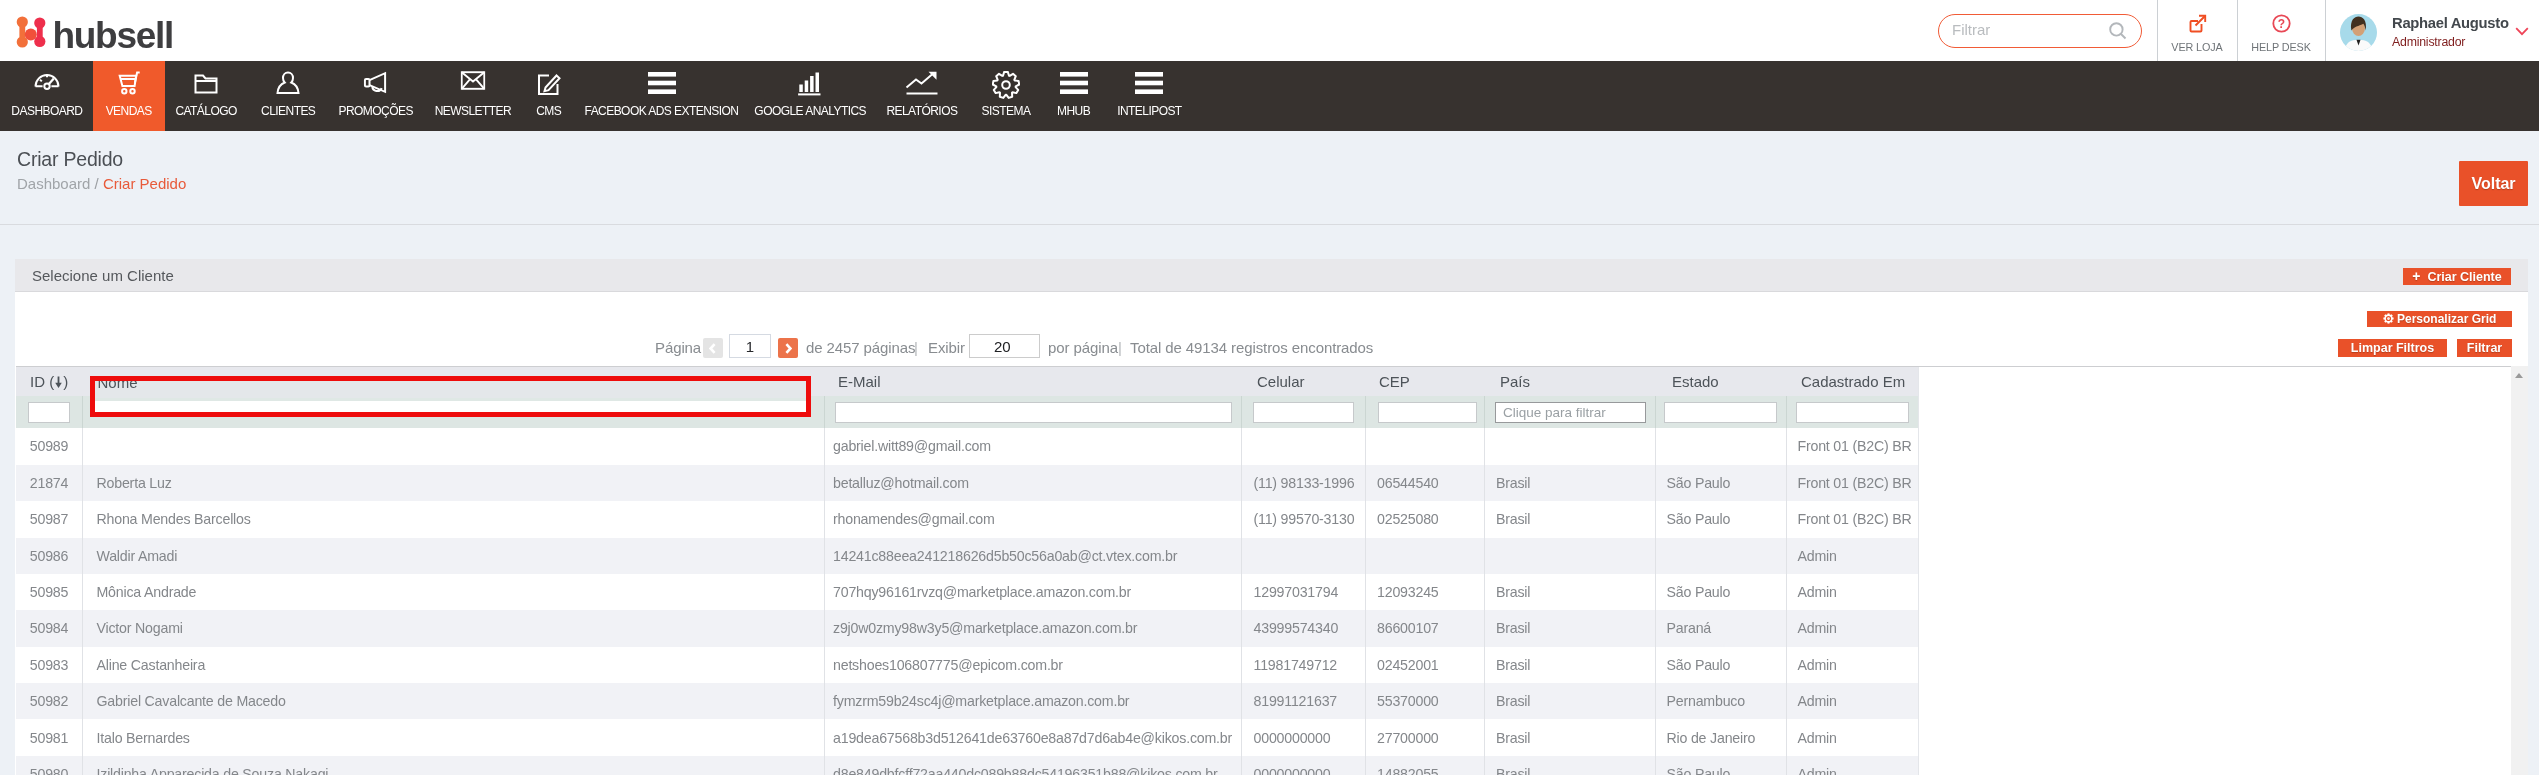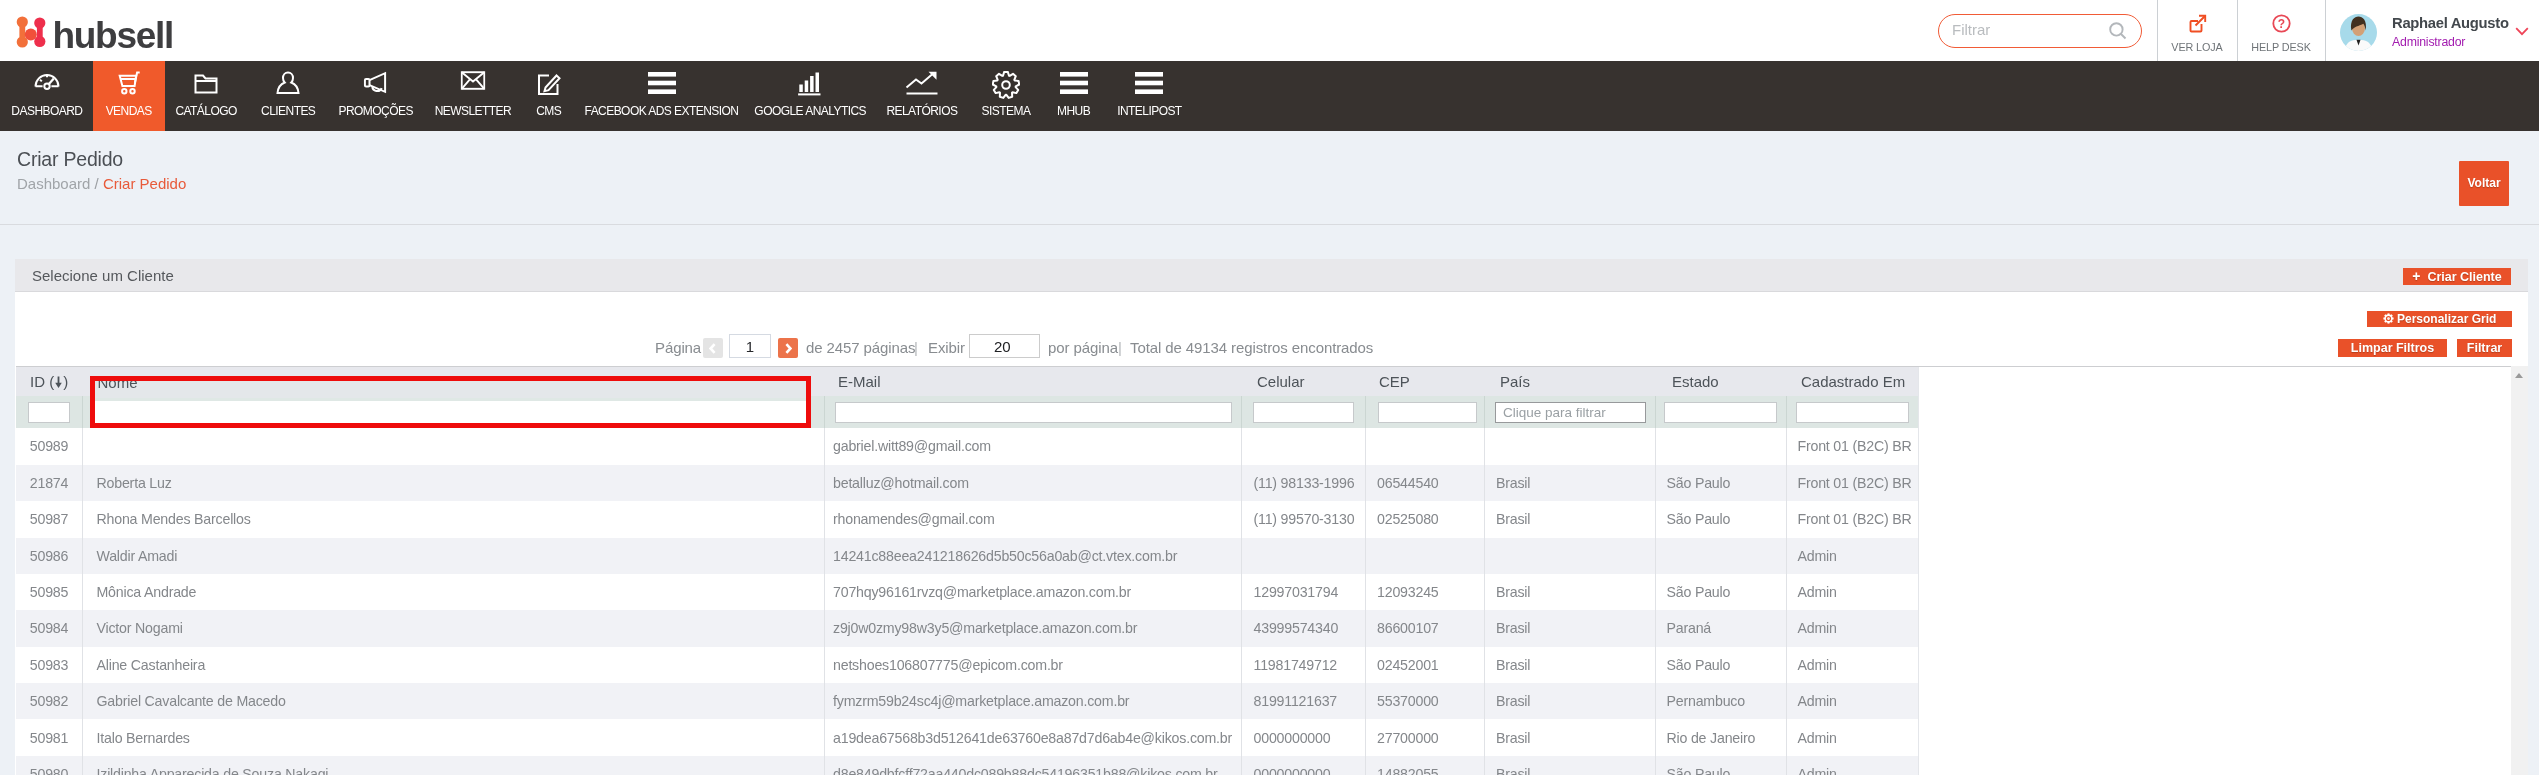--- a/index.html
+++ b/index.html
@@ -64,21 +64,21 @@
       </defs>
     <g clip-path="url(#av)">
       <rect width="44" height="44" fill="#a7daea"></rect>
       <path d="M6,44 c0,-10.5 7,-13.5 16,-13.5 s16,3 16,13.5 Z" fill="#fafafa"></path>
       <path d="M19.6,30.5 h4.8 l-2.4,7 Z" fill="#23211f"></path>
       <ellipse cx="22" cy="17" rx="7.7" ry="9.2" fill="#d3a075"></ellipse>
       <path d="M13.5,19.5 c-2,-12 3.7,-16.4 8.5,-16.4 s10.5,4.4 8.5,16.4 c-0.8,-4.2 -1.5,-6.3 -2.8,-7.8 c-2.3,1.9 -9.2,2.3 -14.2,7.8 Z" fill="#42301f"></path>
     </g>
   </svg>
   <div class="a" style="left:2392px;top:15px;font-size:14.8px;font-weight:bold;color:#43484d;letter-spacing:-.3px;white-space:nowrap">Raphael Augusto</div>
-  <div class="a" style="left:2392px;top:35px;font-size:12.3px;letter-spacing:-.2px;color:#a21caf">Administrador</div>
+  <div class="a" style="left:2392px;top:35px;font-size:12.3px;letter-spacing:-.2px;color:#7f1d1d">Administrador</div>
   <svg class="a" style="left:2515px;top:27px" width="14" height="9" viewBox="0 0 14 9" fill="none" stroke="#ef4458" stroke-width="1.8">
     <path d="M1.2,1.2 L7,7.2 L12.8,1.2"></path>
   </svg>
 </div>
 
 <div class="a" style="left:0;top:61px;width:2539px;height:70px;background:#37322f">
   <div class="a" style="left:93px;top:0;width:72px;height:70px;background:#f05a2b"></div>
 
   <svg class="navic" style="left:46.9px" width="26" height="23" viewBox="0 0 26 23" fill="none" stroke="#fff" stroke-width="2">
     <path d="M1.5,15.5 a11.5,11.5 0 0 1 23,0"></path>
@@ -159,21 +159,21 @@
   <div class="navlab" style="left:921.9px">RELATÓRIOS</div>
   <div class="navlab" style="left:1006px">SISTEMA</div>
   <div class="navlab" style="left:1073.6px">MHUB</div>
   <div class="navlab" style="left:1149.4px">INTELIPOST</div>
 </div>
 
 <div class="a" style="left:0;top:131px;width:2539px;height:644px;background:#edf1f6"></div>
 <div class="a" style="left:17px;top:147.5px;font-size:19.5px;letter-spacing:-.2px;color:#4b4f54">Criar Pedido</div>
 <div class="a" style="left:17px;top:175px;font-size:15px;color:#a0a4a8">Dashboard <span style="color:#9b9fa3">/</span> <span style="color:#e85a3a">Criar Pedido</span></div>
 <div class="a" style="left:0;top:224px;width:2539px;height:1px;background:#d9dbdf"></div>
-<div class="a obtn" style="left:2459px;top:161px;width:50px;height:45px;border-radius:1px;font-size:12px;line-height:45px">Voltar</div>
+<div class="a obtn" style="left:2459px;top:161px;width:69px;height:45px;border-radius:1px;font-size:16px;line-height:45px">Voltar</div>
 
 <div class="a" style="left:15px;top:259px;width:2513px;height:516px;background:#fff"></div>
 <div class="a" style="left:15px;top:259px;width:2513px;height:33px;background:#e8e8eb;border-bottom:1px solid #d9d9dc">
   <span style="position:absolute;left:17px;top:8px;font-size:15px;color:#55585c">Selecione um Cliente</span>
 </div>
 <div class="a obtn" style="left:2403px;top:268px;width:108px;height:17px;font-size:12.5px;line-height:17px"><span style="font-size:14px">+</span>&nbsp; Criar Cliente</div>
 <div class="a obtn" style="left:2367px;top:311px;width:145px;height:16px;font-size:12px;line-height:16px">
   <svg style="vertical-align:-1px" width="11" height="11" viewBox="0 0 28 28" fill="none" stroke="#fff">
     <circle cx="14" cy="14" r="8.6" stroke-width="4"></circle>
       <circle cx="14" cy="14" r="2" stroke-width="3"></circle>
@@ -338,19 +338,19 @@
 
 <div class="a" style="left:82px;top:428px;width:1px;height:347px;background:#e0e2e6"></div>
 <div class="a" style="left:824px;top:428px;width:1px;height:347px;background:#e0e2e6"></div>
 <div class="a" style="left:1241px;top:428px;width:1px;height:347px;background:#e0e2e6"></div>
 <div class="a" style="left:1365px;top:428px;width:1px;height:347px;background:#e0e2e6"></div>
 <div class="a" style="left:1484px;top:428px;width:1px;height:347px;background:#e0e2e6"></div>
 <div class="a" style="left:1655px;top:428px;width:1px;height:347px;background:#e0e2e6"></div>
 <div class="a" style="left:1786px;top:428px;width:1px;height:347px;background:#e0e2e6"></div>
 <div class="a" style="left:1918px;top:367px;width:1px;height:408px;background:#e4e6ea"></div>
 
-<div class="a" style="left:90px;top:376px;width:721px;height:52px;border:5px solid #ee0c0c;background:linear-gradient(#e4e7ea 0,#e4e7ea 17px,#dfe8e5 17px,#dfe8e5 20px,#fff 20px);overflow:hidden">
+<div class="a" style="left:90px;top:376px;width:721px;height:41px;border:5px solid #ee0c0c;background:linear-gradient(#e4e7ea 0,#e4e7ea 17px,#dfe8e5 17px,#dfe8e5 20px,#fff 20px);overflow:hidden">
     <span class="hd" style="position:absolute;left:2.5px;top:-7px">Nome</span>
   </div>
 
 <div class="a" style="left:2511px;top:366px;width:17px;height:409px;background:#f1f1f1">
   <div style="position:absolute;left:4px;top:7px;width:0;height:0;border-left:4.5px solid transparent;border-right:4.5px solid transparent;border-bottom:5px solid #9a9a9a"></div>
 </div>
 
 </body></html>

